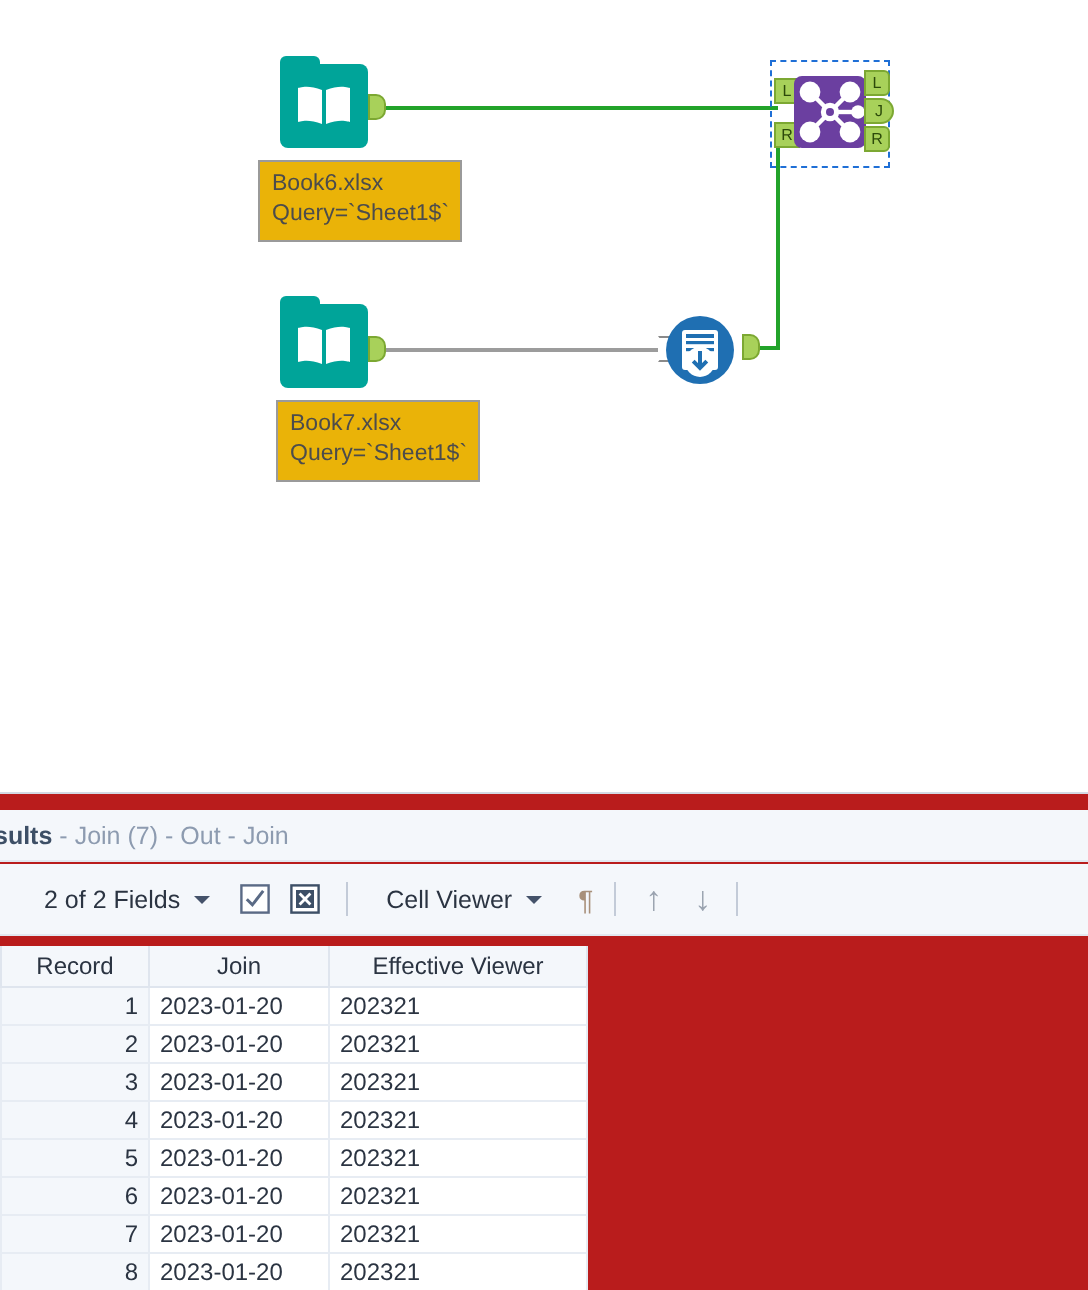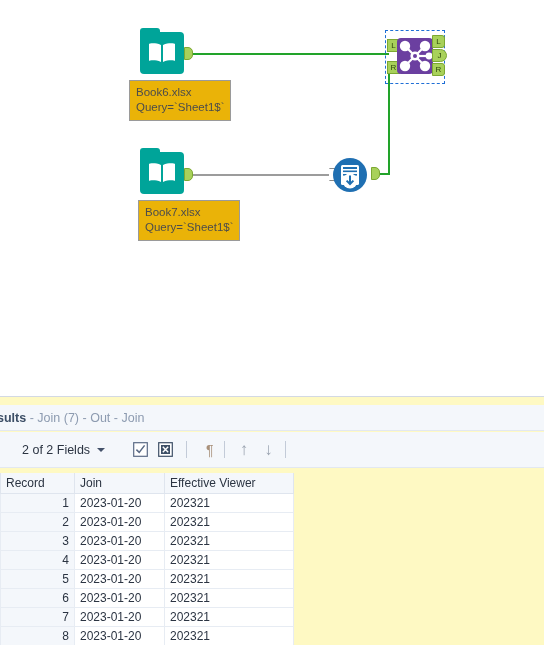--- a/index.html
+++ b/index.html
@@ -88,42 +88,42 @@
   
   .tool-output { position: absolute; width: 34px; height: 34px; }
   .tool-output .disc {
     position: absolute; left:0; top:0; width: 34px; height: 34px;
     background: #1f6fb2; border-radius: 50%;
   }
 
   
   #results {
     position: absolute; left: 0; top: 396px; width: 544px; height: 249px;
-    background: #fef9c3;
+    background: #b91c1c;
     border-top: 1px solid #d3d9e3;
   }
   .res-title {
     position: absolute; left: 0; top: 8px; width: 544px; height: 26px;
     background: #f4f7fb;
     font-size: 12.5px; color: #4a5a70; line-height: 26px;
     padding-left: 0px; white-space: nowrap;
     border-bottom: 1px solid #e2e8f0;
   }
   .res-title .strong { font-weight: bold; color: #3d4f66; margin-left: -3px;}
   .res-title .sep { color: #8d9bb0; }
   .res-title .dim { color: #8d9bb0; }
 
   .res-toolbar {
     position: absolute; left: 0; top: 35px; width: 544px; height: 36px;
     background: #f4f7fb;
     display: flex; align-items: center;
     font-size: 12.5px; color: #2b3442;
     border-bottom: 1px solid #e2e8f0;
   }
-  .tb-item { display: flex; align-items: center; height: 52px; padding: 0 19px; white-space: nowrap; }
+  .tb-item { display: flex; align-items: center; height: 52px; padding: 0 6px; white-space: nowrap; }
   .caret {
     display: inline-block; margin-left: 7px;
     width: 0; height: 0; border-left: 4px solid transparent;
     border-right: 4px solid transparent; border-top: 4px solid #44526a;
   }
   .tb-sep { width: 1px; height: 17px; background: #c3cbd8; margin: 0 7px; }
   .icon-btn {
     width: 17px; height: 17px; display: inline-flex;
     align-items: center; justify-content: center; margin: 0 3px;
   }
@@ -132,21 +132,21 @@
 
   
   .grid {
     position: absolute; left: 0; top: 76px; width: 293px;
     border-collapse: collapse;
     font-size: 12px; color: #2b3442;
     table-layout: fixed;
   }
   .grid th {
     background: #f4f7fb; color: #2b3442; font-weight: normal;
-    text-align: left; padding: 3px 5px; height: 20px;
+    text-align: center; padding: 3px 5px; height: 20px;
     border: 1px solid #dfe5ee; border-top: none;
   }
   .grid td {
     padding: 2px 5px; height: 18px;
     border: 1px solid #e7ecf3; border-top: none;
     background: #ffffff;
   }
   .grid td.rec { background: #f4f7fb; text-align: right; }
   .col-rec { width: 74px; }
   .col-date { width: 90px; }
@@ -267,20 +267,24 @@
       <div class="icon-btn" style="margin-left:5px;">
         <svg width="15" height="15" viewBox="0 0 15 15">
           <rect x="0.7" y="0.7" width="13.6" height="13.6" fill="#ffffff" stroke="#3d4f66" stroke-width="1.2"></rect>
           <rect x="3" y="3" width="9" height="9" fill="#3d4f66"></rect>
           <path d="M4.8 4.8 L10.2 10.2 M10.2 4.8 L4.8 10.2" stroke="#ffffff" stroke-width="1.4"></path>
         </svg>
       </div>
 
       <div class="tb-sep" style="margin-left:9px;"></div>
 
+      <div class="tb-item" style="margin-left:6px;">
+        <span>Cell Viewer</span>
+        <span class="caret"></span>
+      </div>
 
       <div class="pilcrow" style="margin-left:10px;">¶</div>
 
 
       <div class="tb-sep" style="margin-left:6px;"></div>
 
       <div class="arrow-nav">↑</div>
       <div class="arrow-nav">↓</div>
 
       <div class="tb-sep" style="margin-left:4px;"></div>

